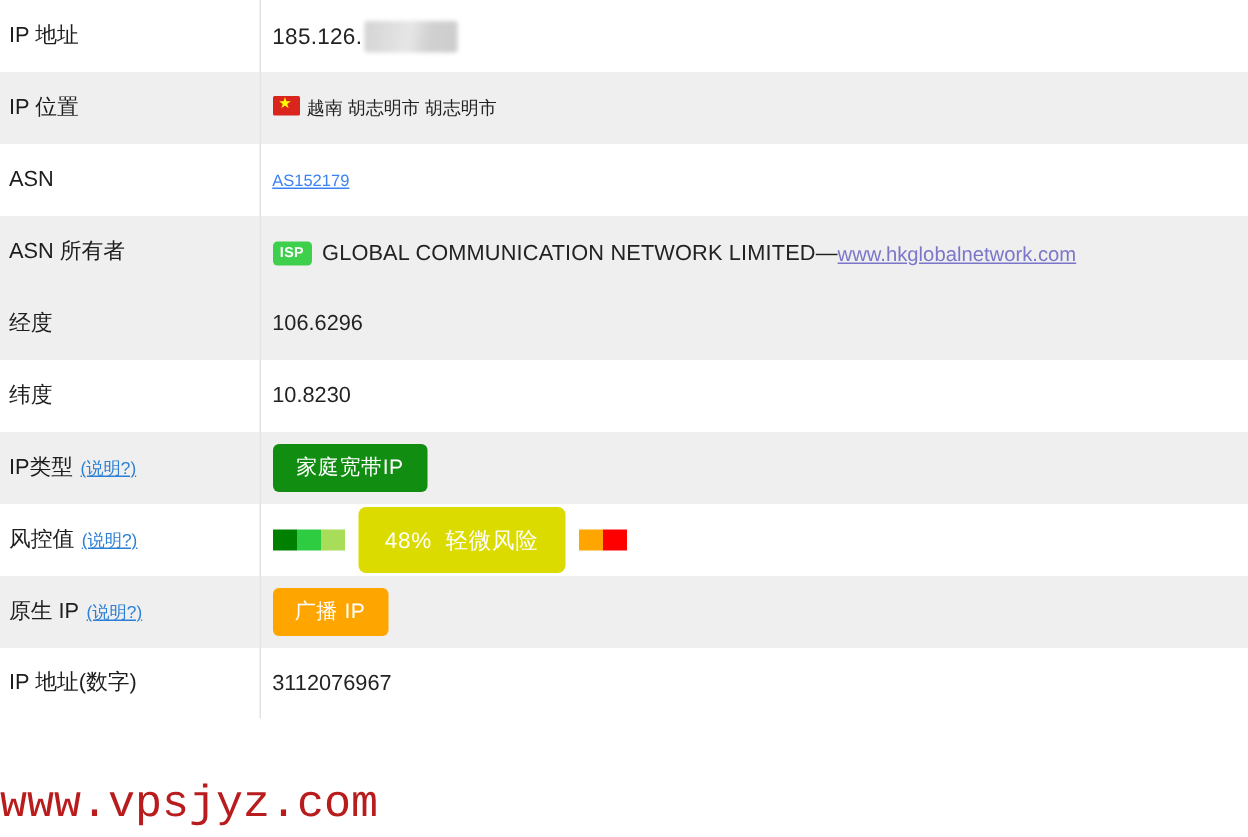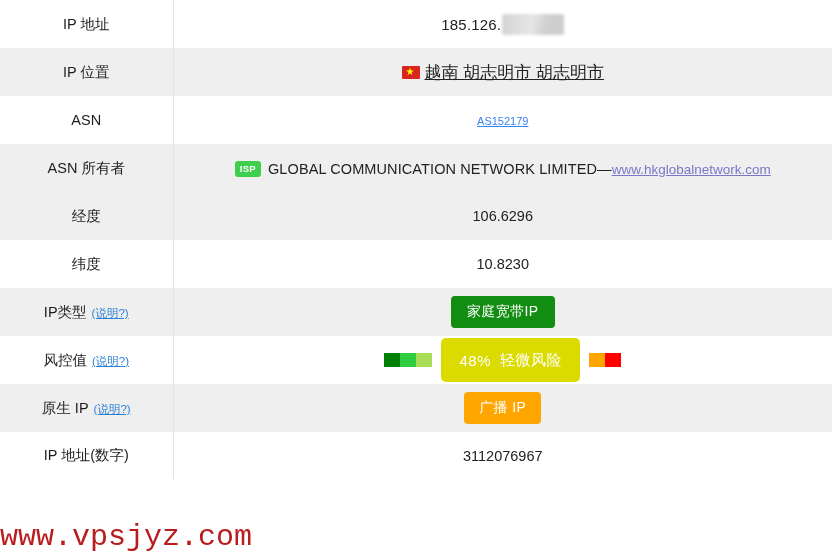--- a/index.html
+++ b/index.html
@@ -26,35 +26,35 @@
   .info-table tr.row-even { background: #efefef; }
 
   .info-table td {
     padding: 0;
     vertical-align: middle;
     border: 0;
   }
 
   td.cell-label {
     width: 173px;
-    text-align: center;
+    text-align: left;
     font-size: 14.5px;
     color: #1d1d1d;
     border-right: 1px solid #e2e2e2;
     padding: 0 6px;
     box-sizing: border-box;
     line-height: 1.4;
     white-space: nowrap;
   }
 
   td.cell-value {
-    text-align: center;
+    text-align: left;
     font-size: 14.5px;
     color: #222;
-    padding: 0 24px;
+    padding: 0 8px;
     box-sizing: border-box;
     position: relative;
   }
 
   .r-h48 { height: 48px; }
   .r-h47 { height: 47px; }
   .r-h48b { height: 48px; }
 
   .help-link {
     color: #2b7fd4;
@@ -109,21 +109,21 @@
   .flag::after {
     content: "★";
     position: absolute;
     color: #ffff00;
     font-size: 10px;
     line-height: 13px;
     left: 4px;
     top: -1px;
   }
 
-  .loc-text { font-size: 17px; text-decoration: underline; }
+  .loc-text { font-size: 12px; }
 
   .isp-badge {
     display: inline-block;
     background: #3ecf4c;
     color: #ffffff;
     font-size: 9.5px;
     font-weight: bold;
     letter-spacing: 0.3px;
     padding: 2px 5px 3px 5px;
     border-radius: 3px;

